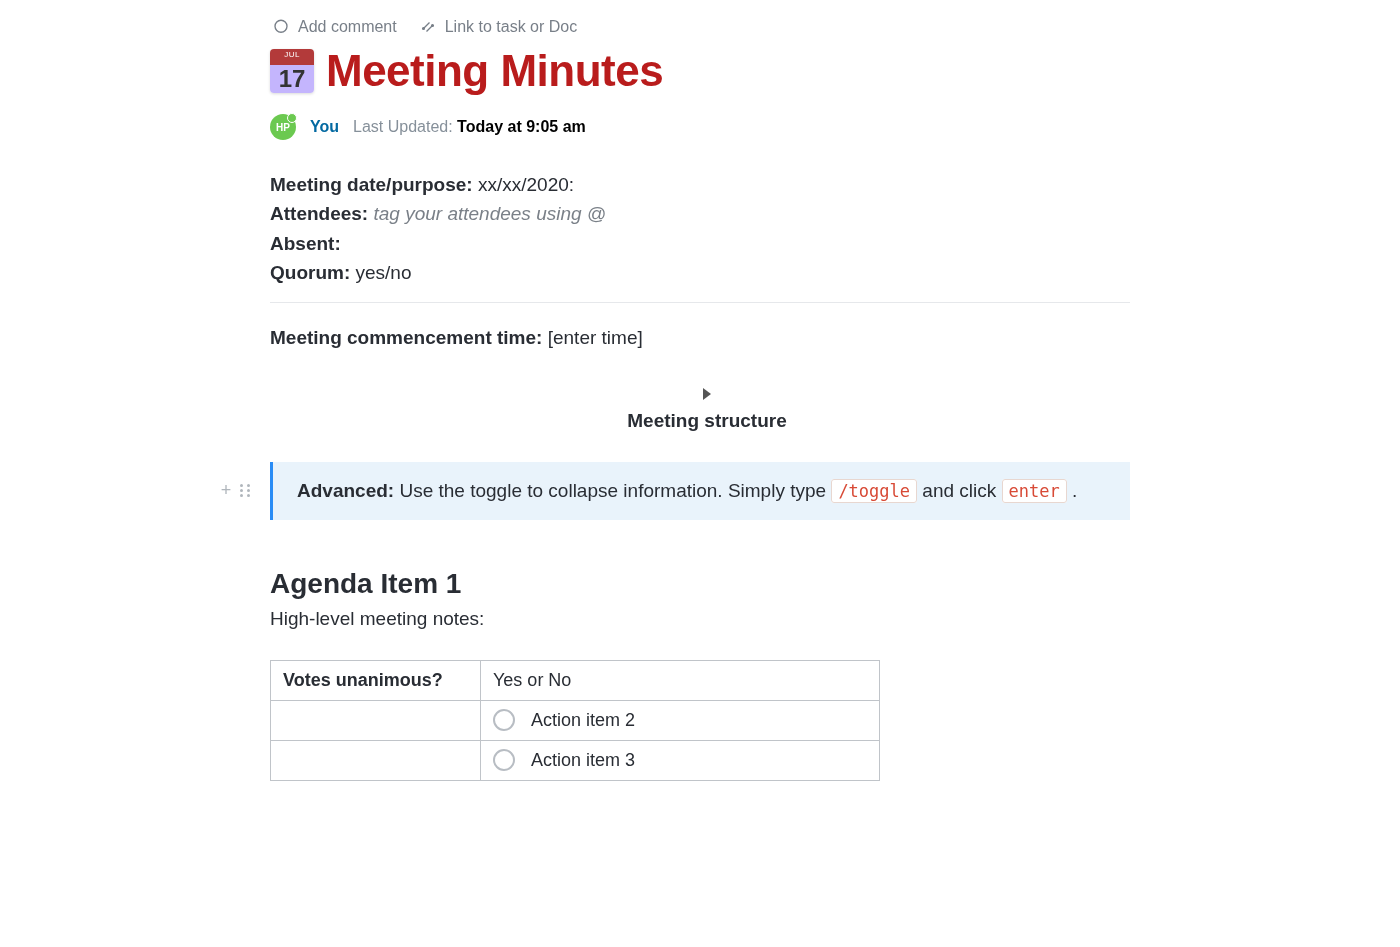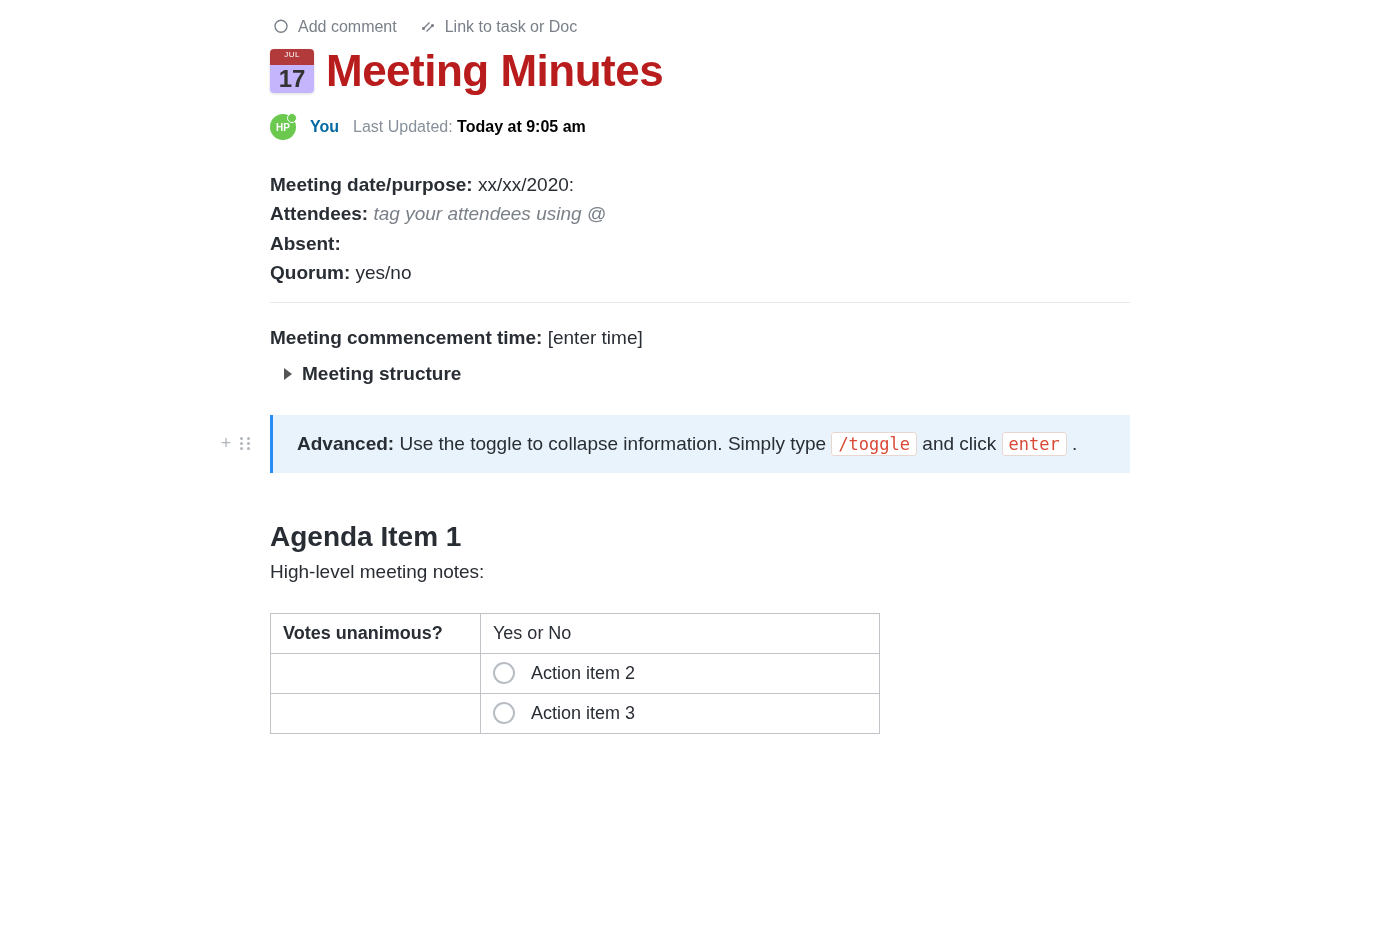--- a/index.html
+++ b/index.html
@@ -136,34 +136,35 @@
     .info-block .normal {
       color: #292d34;
     }
     hr.divider {
       border: none;
       border-top: 1px solid #e6e8eb;
       margin: 14px 0 24px 0;
     }
     .commencement {
       font-size: 19px;
-      margin-bottom: 14px;
+      margin-bottom: 39px;
     }
     .commencement .label {
       font-weight: 700;
     }
     .toggle-row {
       display: flex;
       align-items: center;
       gap: 10px;
       font-size: 19px;
       font-weight: 700;
       margin-left: 14px;
       margin-bottom: 30px;
       cursor: pointer;
+      flex-direction: column;
     }
     .toggle-arrow {
       width: 0;
       height: 0;
       border-top: 6px solid transparent;
       border-bottom: 6px solid transparent;
       border-left: 8px solid #555;
     }
     .callout-wrap {
       position: relative;

